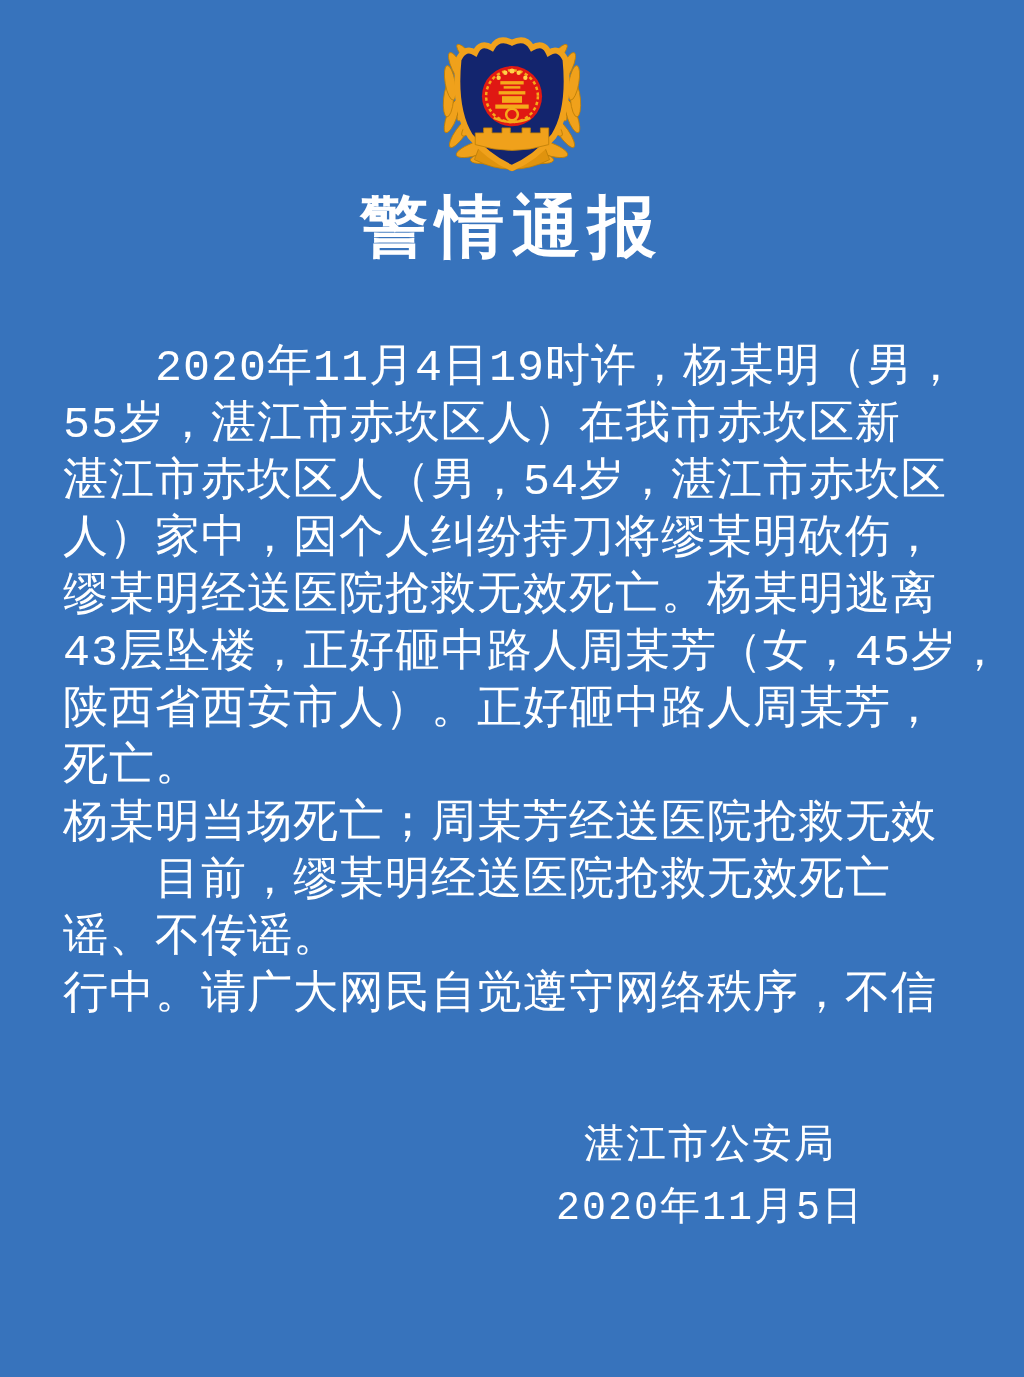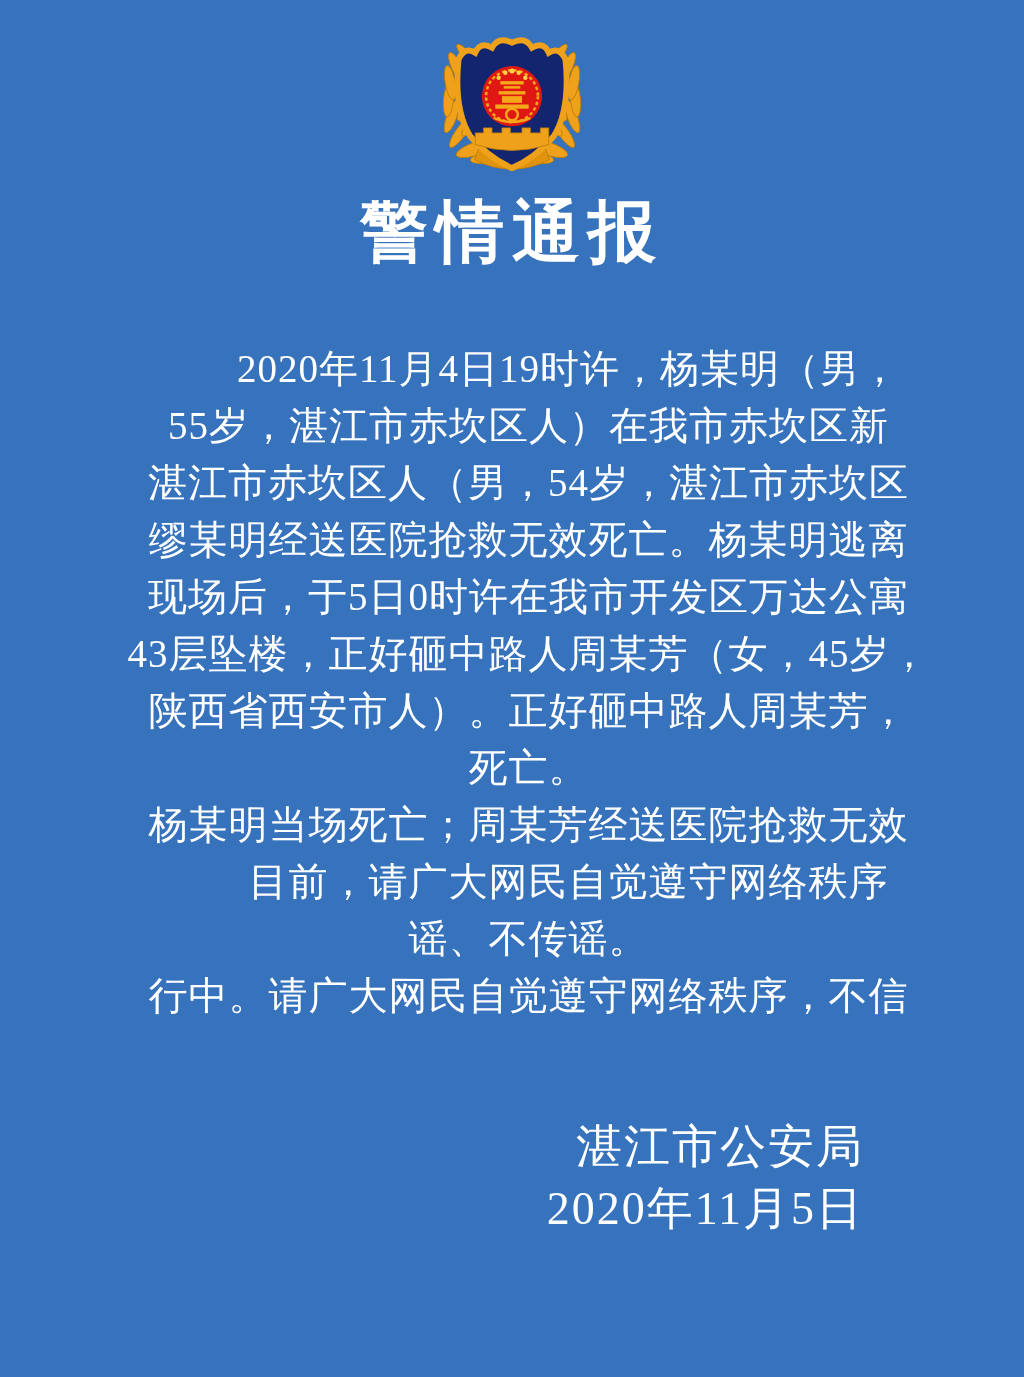--- a/index.html
+++ b/index.html
@@ -2,52 +2,51 @@
 <html><head>
 <meta charset="utf-8">
 <style>
   html, body { margin: 0; padding: 0; }
   .page {
     position: relative;
     width: 1024px;
     height: 1377px;
     background: #3773bc;
     color: #ffffff;
-    font-family: Liberation Serif, serif;
+    font-family: Liberation Mono, monospace;
     overflow: hidden;
   }
   .emblem-wrap {
     width: 170px;
     height: 152px;
     margin: 26px auto 0 auto;
   }
   .emblem-wrap svg { display: block; width: 100%; height: 100%; }
   .notice-title {
     margin: 14px 0 0 0;
     text-align: center;
     font-size: 68px;
     font-weight: bold;
     letter-spacing: 8px;
     line-height: 80px;
   }
   .body-text {
     margin: 68px 30px 0 63px;
-    font-size: 39px;
-    text-align: center;
+    font-size: 45px;
   }
   .line {
     line-height: 57px;
     white-space: nowrap;
     letter-spacing: 1px;
   }
   .signature {
     margin: 92px 160px 8px auto;
     width: max-content;
-    text-align: right;
-    font-size: 46px;
+    text-align: center;
+    font-size: 40px;
   }
   .sig-line {
     line-height: 62px;
     white-space: nowrap;
     letter-spacing: 2px;
   }
 </style>
 </head>
 <body>
 
@@ -122,29 +121,29 @@
     </svg>
   </div>
 
   <h1 class="notice-title">警情通报</h1>
 
   <div class="body-text">
     <div class="para">
         <div class="line">　　2020年11月4日19时许，杨某明（男，</div>
         <div class="line">55岁，湛江市赤坎区人）在我市赤坎区新</div>
         <div class="line">湛江市赤坎区人（男，54岁，湛江市赤坎区</div>
+        <div class="line">人）家中，因个人纠纷持刀将缪某明砍伤，</div>
         <div class="line">缪某明经送医院抢救无效死亡。杨某明逃离</div>
-        <div class="line">现场后，于5日0时许在我市开发区万达公寓</div>
         <div class="line">43层坠楼，正好砸中路人周某芳（女，45岁，</div>
         <div class="line">陕西省西安市人）。正好砸中路人周某芳，</div>
         <div class="line">死亡。</div>
         <div class="line">杨某明当场死亡；周某芳经送医院抢救无效</div>
       </div>
     <div class="para">
-        <div class="line">　　目前，请广大网民自觉遵守网络秩序</div>
+        <div class="line">　　目前，缪某明经送医院抢救无效死亡</div>
         <div class="line">谣、不传谣。</div>
         <div class="line">行中。请广大网民自觉遵守网络秩序，不信</div>
       </div>
   </div>
 
   <div class="signature">
     <div class="sig-line">湛江市公安局</div>
     <div class="sig-line">2020年11月5日</div>
   </div>
 

